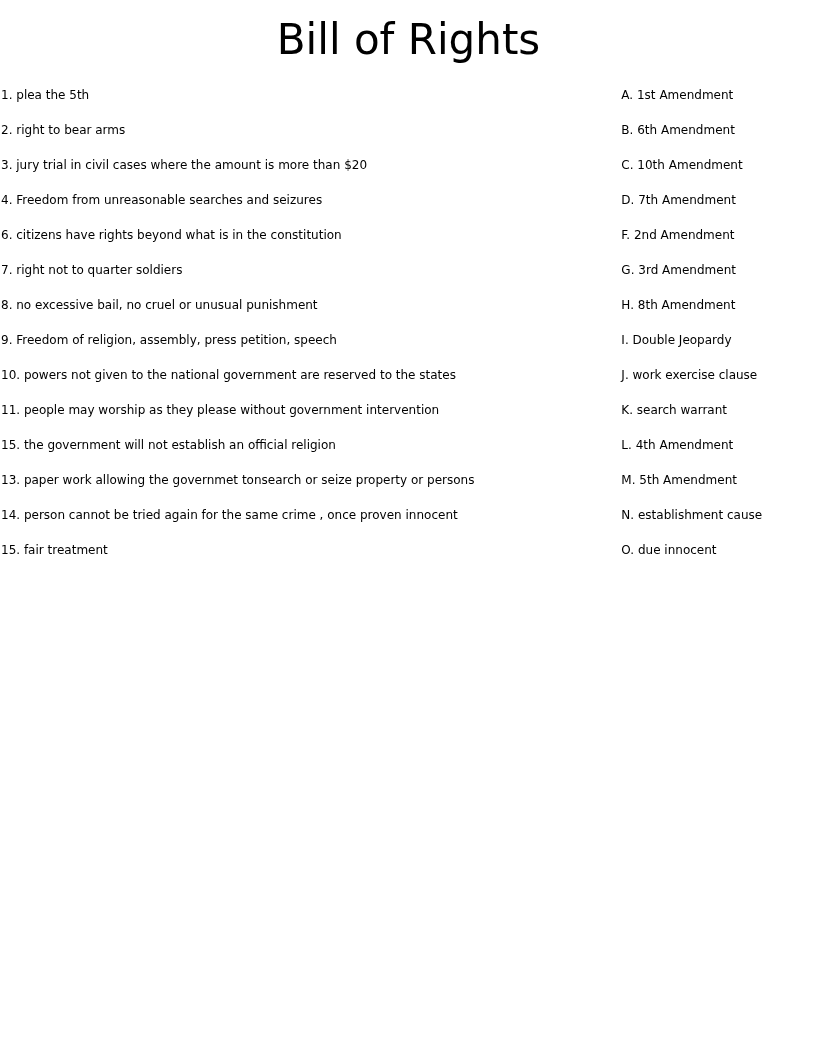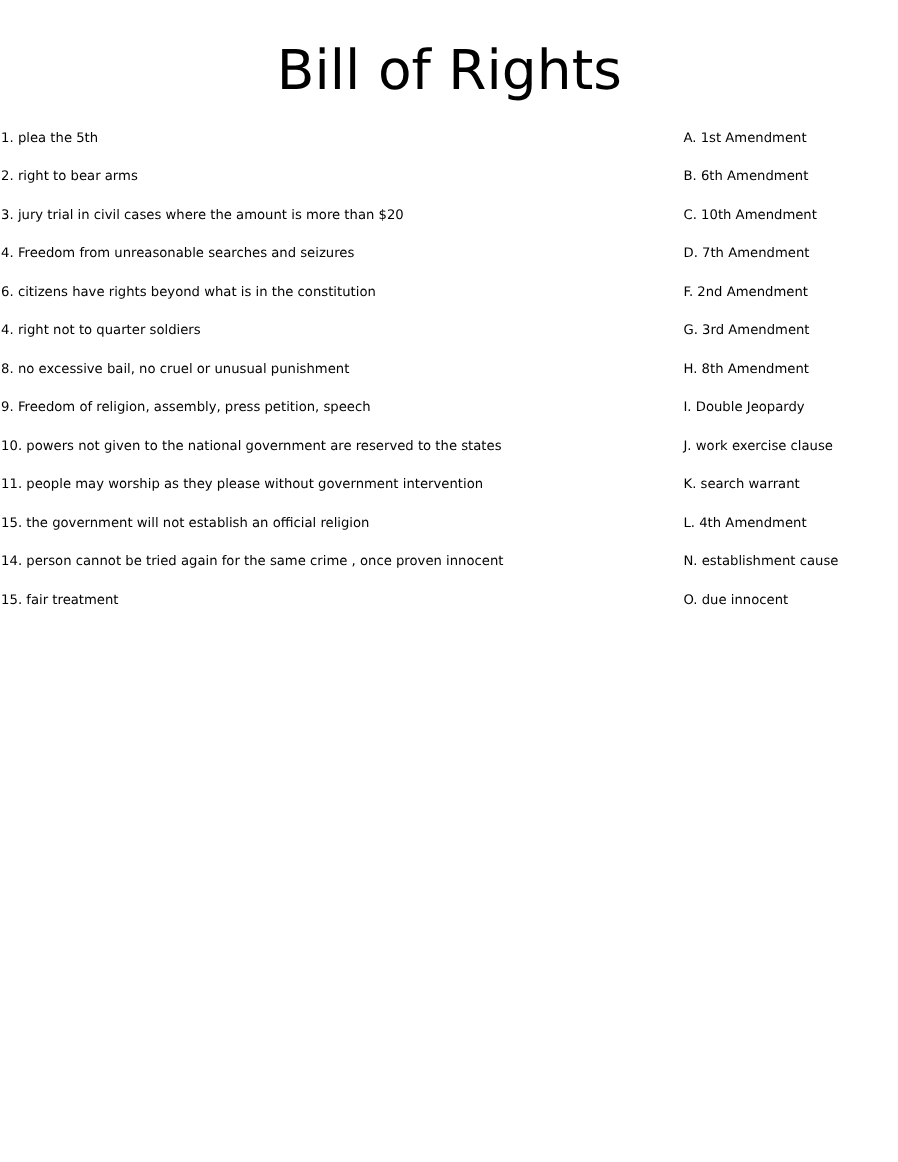--- a/index.html
+++ b/index.html
@@ -12,25 +12,25 @@
     height: 1056px;
     overflow: hidden;
     font-family: "DejaVu Sans", "Liberation Sans", sans-serif;
     color: #000000;
   }
   .page {
     width: 815px;
     padding-left: 1px;
   }
   h1.title {
-    font-size: 50px;
+    font-size: 42px;
     font-weight: 400;
     line-height: 1.15;
     text-align: center;
-    margin: 36px 0 20px 0;
+    margin: 16px 0 20px 0;
     color: #000000;
   }
   table.matching {
     border-collapse: collapse;
     width: 815px;
     table-layout: fixed;
   }
   table.matching td {
     vertical-align: top;
     font-size: 12px;
@@ -68,21 +68,21 @@
     </tr>
     <tr>
       <td class="question">4. Freedom from unreasonable searches and seizures</td>
       <td class="answer">D. 7th Amendment</td>
     </tr>
     <tr>
       <td class="question">6. citizens have rights beyond what is in the constitution</td>
       <td class="answer">F. 2nd Amendment</td>
     </tr>
     <tr>
-      <td class="question">4. right not to quarter soldiers</td>
+      <td class="question">7. right not to quarter soldiers</td>
       <td class="answer">G. 3rd Amendment</td>
     </tr>
     <tr>
       <td class="question">8. no excessive bail, no cruel or unusual punishment</td>
       <td class="answer">H. 8th Amendment</td>
     </tr>
     <tr>
       <td class="question">9. Freedom of religion, assembly, press petition, speech</td>
       <td class="answer">I. Double Jeopardy</td>
     </tr>
@@ -92,20 +92,24 @@
     </tr>
     <tr>
       <td class="question">11. people may worship as they please without government intervention</td>
       <td class="answer">K. search warrant</td>
     </tr>
     <tr>
       <td class="question">15. the government will not establish an official religion</td>
       <td class="answer">L. 4th Amendment</td>
     </tr>
     <tr>
+      <td class="question">13. paper work allowing the governmet tonsearch or seize property or persons</td>
+      <td class="answer">M. 5th Amendment</td>
+    </tr>
+    <tr>
       <td class="question">14. person cannot be tried again for the same crime , once proven innocent</td>
       <td class="answer">N. establishment cause</td>
     </tr>
     <tr>
       <td class="question">15. fair treatment</td>
       <td class="answer">O. due innocent</td>
     </tr>
   </tbody>
     </table>
 </div>

